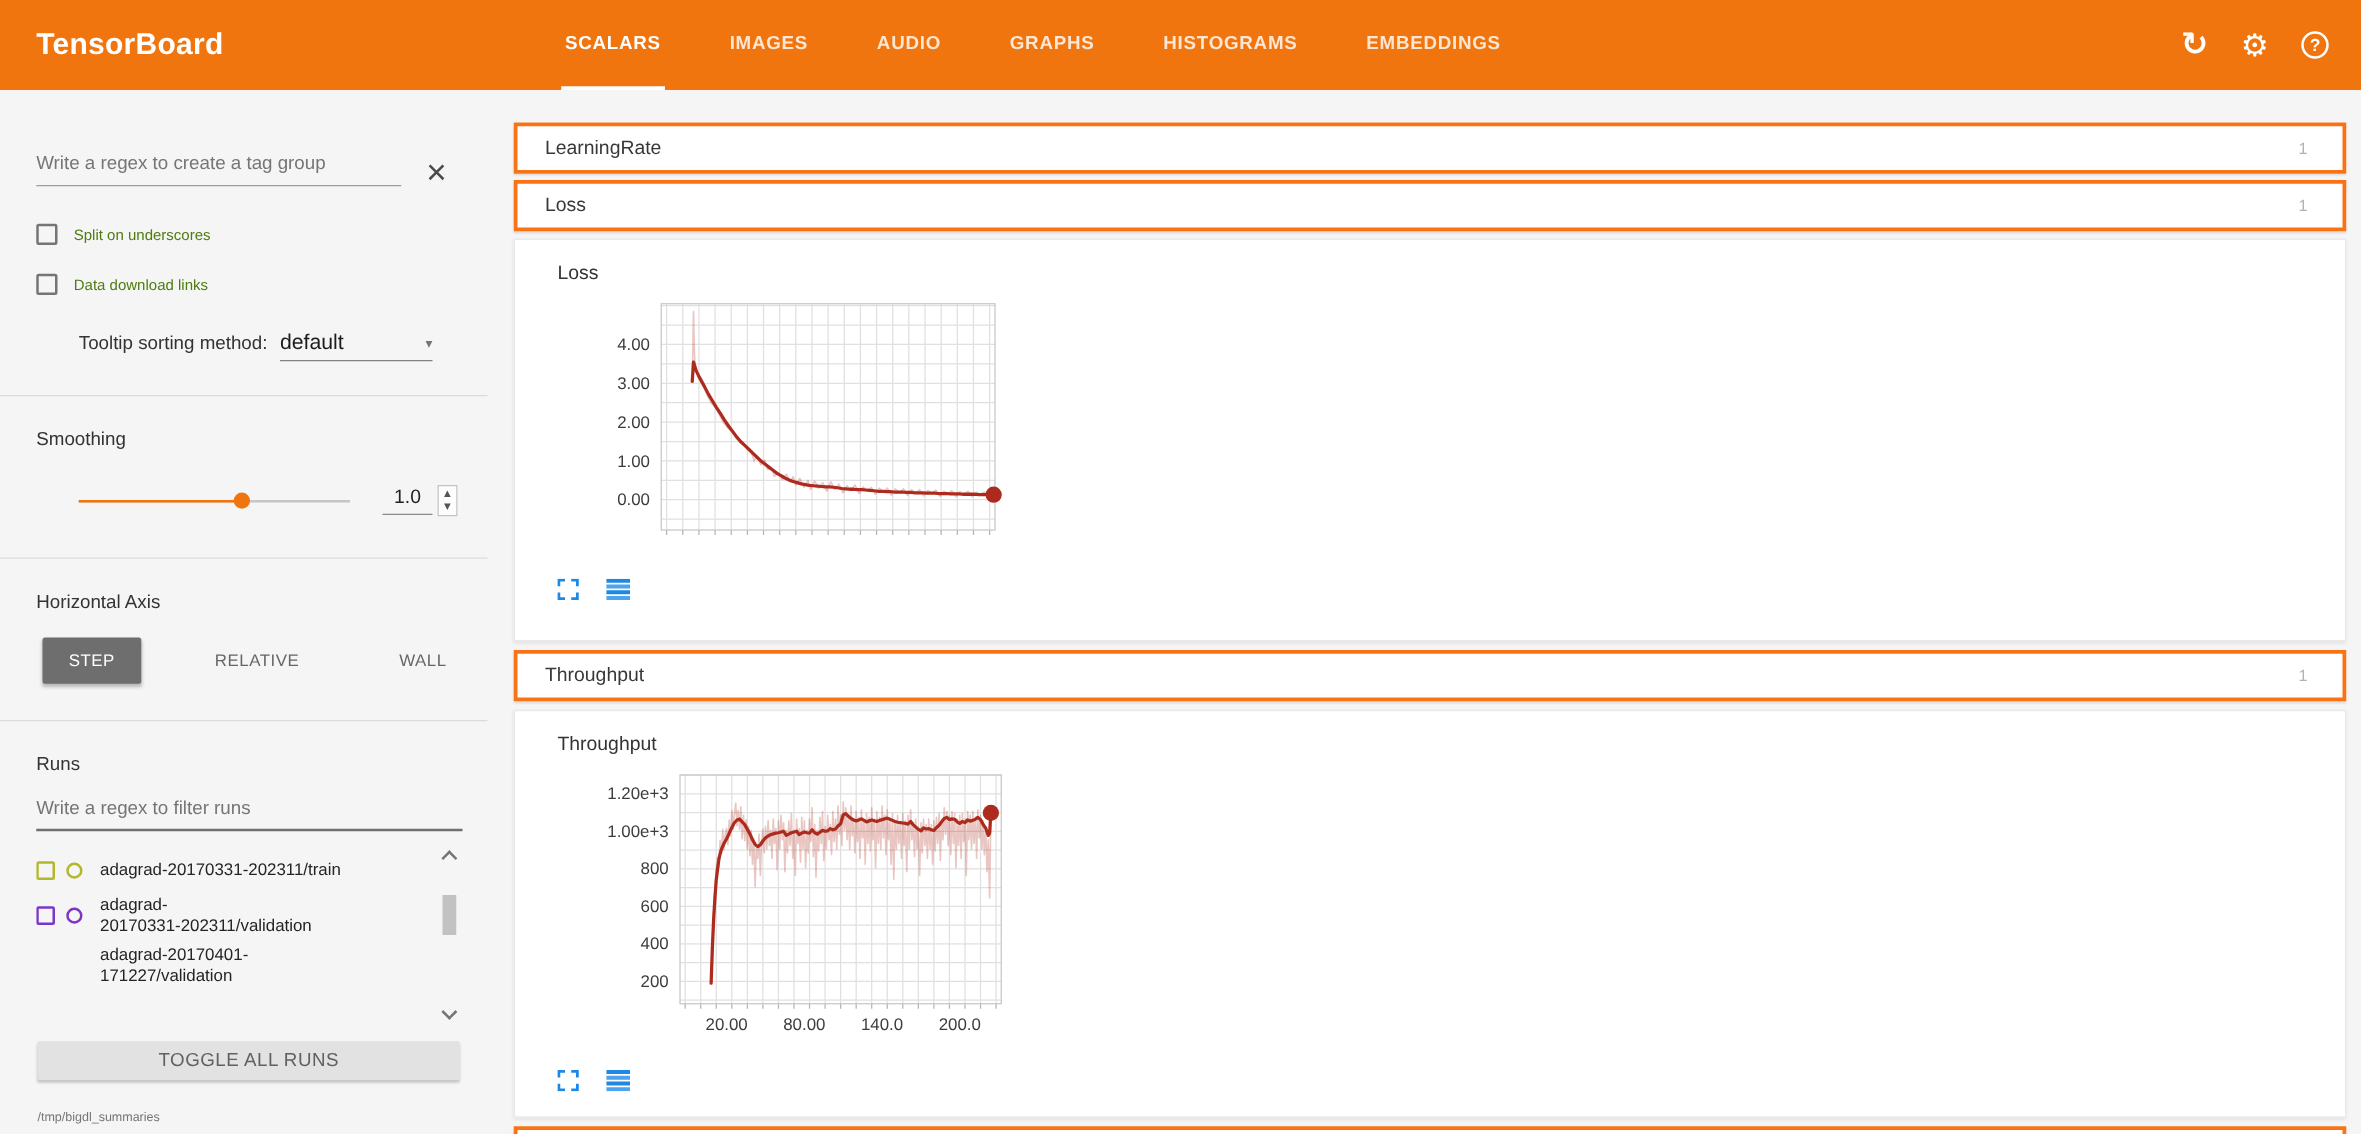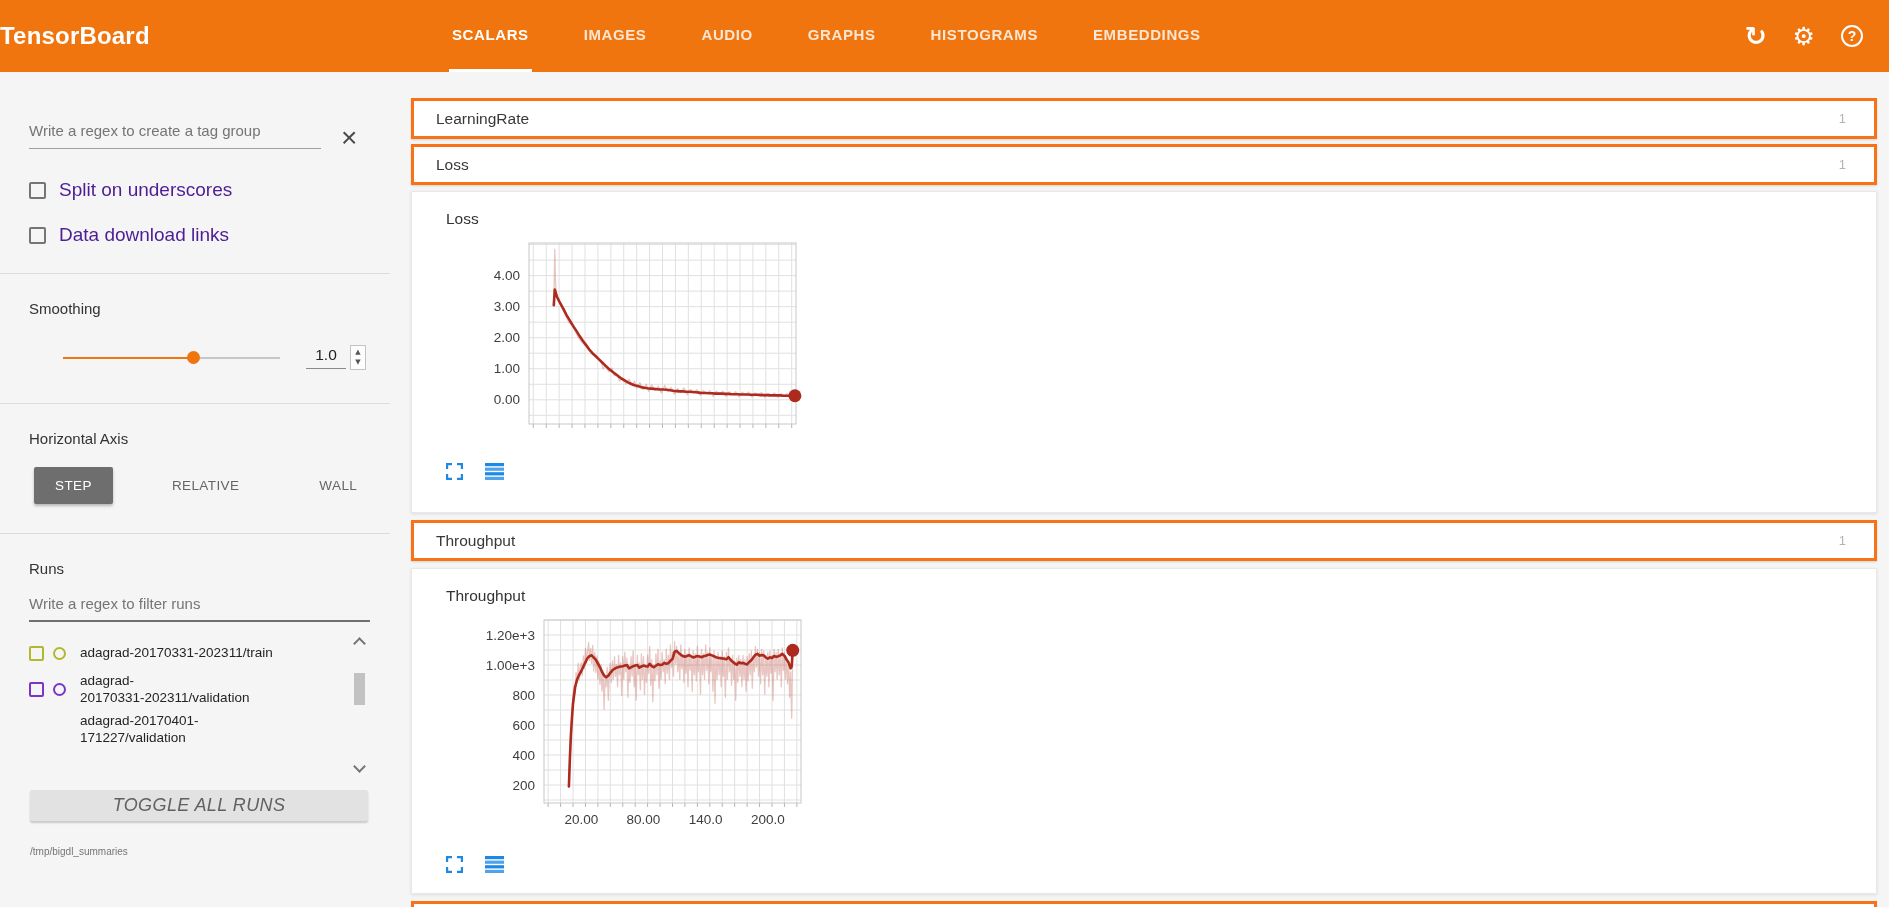--- a/index.html
+++ b/index.html
@@ -1,21 +1,21 @@
 <!DOCTYPE html>
 <html><head>
 <meta charset="utf-8">
 <style>
   * { margin:0; padding:0; box-sizing:border-box; }
   html,body { width:1889px; height:907px; overflow:hidden; background:#f5f5f5;
     font-family:"Liberation Sans", sans-serif; }
 
   
   header { height:72px; background:#f0750e; display:flex; align-items:stretch; }
-  .brand { width:361px; display:flex; align-items:center; 
+  .brand { width:361px; display:flex; align-items:center; padding-left:29px;
     color:#fff; font-size:24px; font-weight:700; letter-spacing:.2px; }
   .tabs { display:flex; gap:49px; margin-left:88px; }
   .tab { display:flex; align-items:center; height:100%; padding:0 3px;
     color:rgba(255,255,255,.82); font-size:15px; font-weight:700; letter-spacing:.6px;
     border-bottom:3px solid transparent; cursor:pointer; }
   .tab.active { color:#fff; border-bottom-color:#fff; }
   .hicons { margin-left:auto; display:flex; align-items:center; gap:26px; padding-right:26px; }
   .hicon { color:#fff; cursor:pointer; display:flex; align-items:center; justify-content:center; }
   .hicon.refresh { font-size:26px; font-family:"DejaVu Sans", sans-serif; font-weight:700; }
   .hicon.gear { font-size:25px; font-family:"DejaVu Sans", sans-serif; }
@@ -26,21 +26,21 @@
   aside { position:absolute; left:0; top:72px; width:390px; bottom:0; background:#f5f5f5; }
   .tagrow { margin:50px 0 0 29px; display:flex; align-items:flex-end; }
   .tagrow input { width:292px; border:none; border-bottom:1px solid #9e9e9e; background:transparent;
     font-size:15px; color:#333; padding:0 0 9px 0; outline:none; font-family:inherit; }
   .tagrow input::placeholder { color:#757575; }
   .closex { margin-left:20px; font-size:28px; line-height:22px; color:#4a4a4a; cursor:pointer; }
 
   .cb-row { margin:30px 0 0 29px; display:flex; align-items:center; cursor:pointer; }
   .cb-row + .cb-row { margin-top:23px; }
   .cbox { width:17px; height:17px; border:2px solid #757575; border-radius:2px; flex:none; }
-  .cb-label { margin-left:13px; font-size:19px; color:#4c1d95;text-align:center; }
+  .cb-label { margin-left:13px; font-size:12px; color:#4d7c0f;text-align:center; }
 
   .tooltip-row { margin:28px 0 0 63px; display:flex; align-items:baseline; }
   .tooltip-label { font-size:15px; color:#333; }
   .tooltip-select { margin-left:10px; width:122px; border-bottom:1px solid #828282;
     padding-bottom:4px; display:flex; justify-content:space-between; align-items:center;
     font-size:17px; color:#1c1c1c; cursor:pointer; }
   .dd-arrow { color:#757575; font-size:11px; font-family:"DejaVu Sans", sans-serif; }
 
   .divider { border:none; border-top:1px solid #dcdcdc; margin-top:27px; }
   .side-label { margin:26px 0 0 29px; font-size:15px; color:#333; }
@@ -79,22 +79,22 @@
   .run-row.partial .rbox, .run-row.partial .rcircle { visibility:hidden; }
 
   .sbar { position:absolute; right:8px; top:0; width:15px; height:140px; }
   .sbar .chev { position:absolute; left:2px; width:9px; height:9px; border-right:2px solid #757575;
     border-bottom:2px solid #757575; cursor:pointer; }
   .sbar .chev.up { top:4px; transform:rotate(-135deg); }
   .sbar .chev.down { bottom:4px; transform:rotate(45deg); }
   .sbar .sthumb { position:absolute; left:1px; top:38px; width:11px; height:32px; background:#c2c2c2; cursor:pointer; }
 
   .toggle-btn { margin:15px 0 0 30px; width:338px; height:31px; background:#e2e2e2; border-radius:2px;
-    display:flex; align-items:center; justify-content:center; color:#616161; font-size:18px;
-    letter-spacing:.4px; box-shadow:0 2px 2px rgba(0,0,0,.18); cursor:pointer;font-style:italic; }
+    display:flex; align-items:center; justify-content:center; color:#616161; font-size:15px;
+    letter-spacing:.4px; box-shadow:0 2px 2px rgba(0,0,0,.18); cursor:pointer; }
   .logdir { margin:25px 0 0 30px; font-size:10px; color:#757575; }
 
   
   main { position:absolute; left:411px; top:72px; width:1466px; }
   .section-bar { height:41px; background:#fff; border:3px solid #f97316;
     box-shadow:0 1px 2px rgba(0,0,0,.14); display:flex; align-items:center; cursor:pointer; }
   .section-bar.first { margin-top:26px; }
   .section-bar + .section-bar { margin-top:5px; }
   .bar-title { margin-left:22px; font-size:15.5px; color:#383838; }
   .bar-count { margin-left:auto; margin-right:28px; font-size:13px; color:#b3b3b3; }
@@ -138,20 +138,27 @@
 
   <div class="cb-row">
     <span class="cbox"></span>
     <span class="cb-label">Split on underscores</span>
   </div>
   <div class="cb-row">
     <span class="cbox"></span>
     <span class="cb-label">Data download links</span>
   </div>
 
+  <div class="tooltip-row">
+    <span class="tooltip-label">Tooltip sorting method:</span>
+    <span class="tooltip-select">
+      <span>default</span>
+      <span class="dd-arrow">▾</span>
+    </span>
+  </div>
 
   <hr class="divider">
 
   <div class="side-label">Smoothing</div>
   <div class="slider-row">
     <div class="track">
       <div class="track-fill" id="track-fill" style="width: 60%;"></div>
       <div class="thumb" id="slider-thumb" style="left: calc(60% - 6px);"></div>
     </div>
     <div class="sval">1.0</div>

